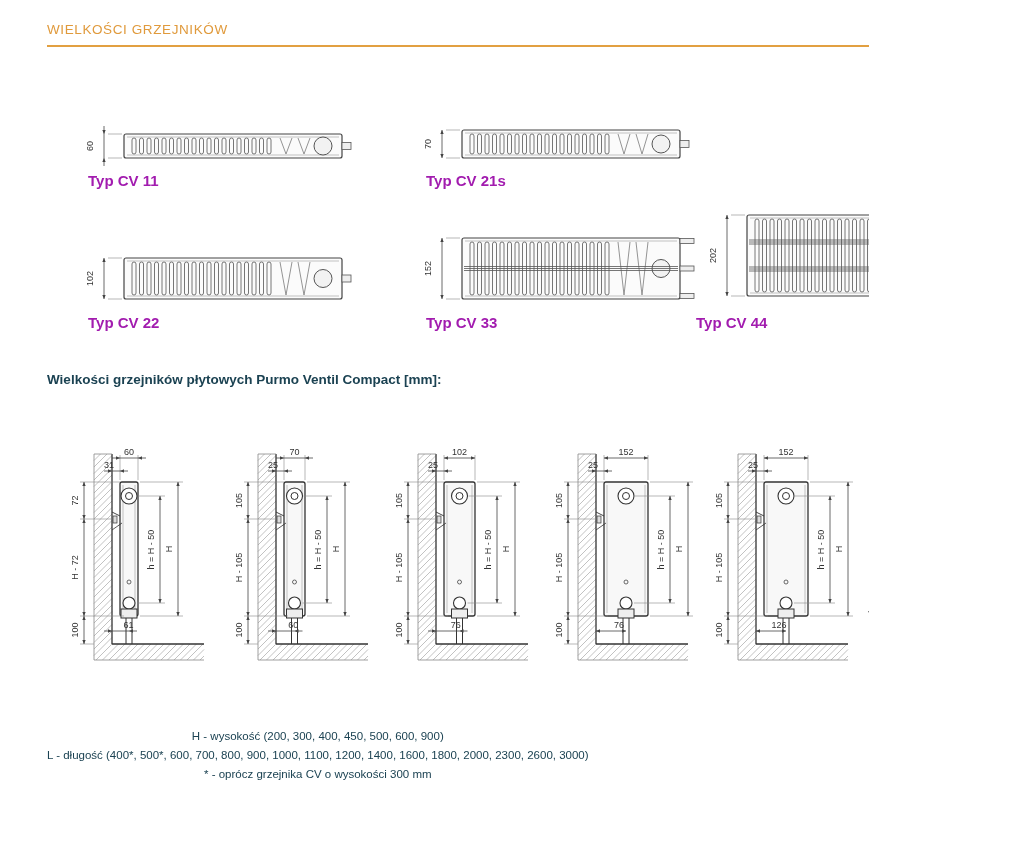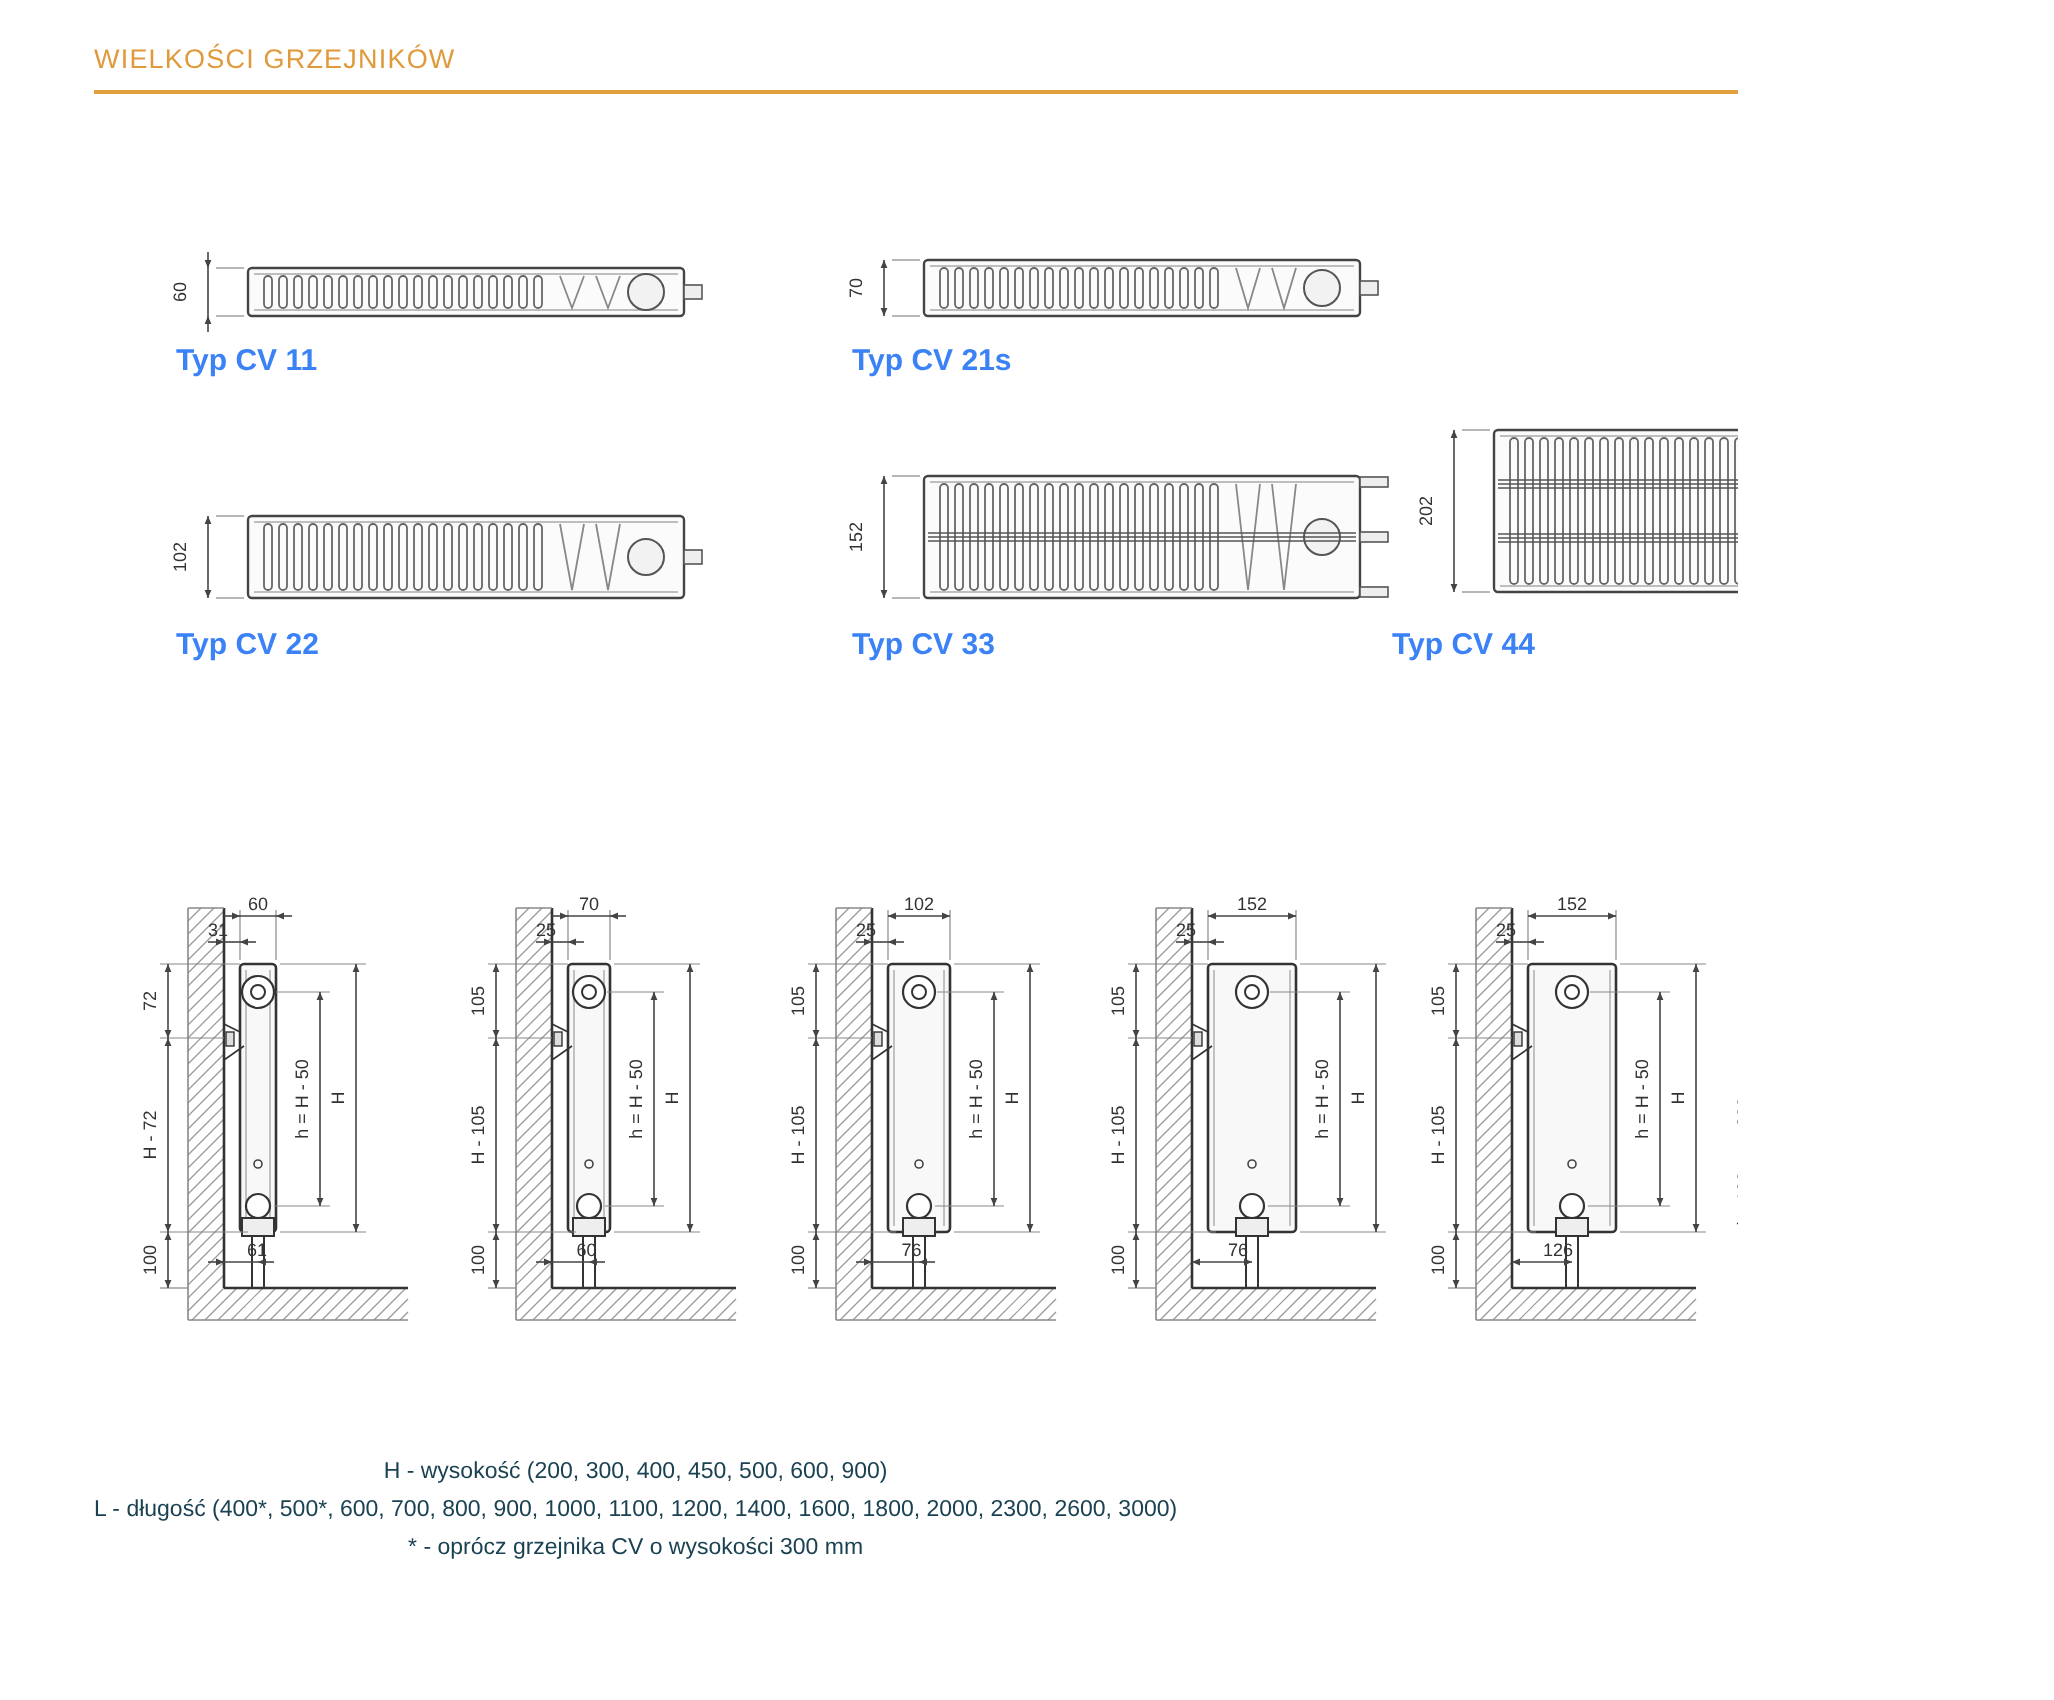--- a/index.html
+++ b/index.html
@@ -3,21 +3,21 @@
 <meta charset="utf-8">
 <style>
   html,body{margin:0;padding:0;background:#fff;}
   .page{position:relative;width:869px;height:850px;background:#ffffff;
         font-family:"Liberation Sans",sans-serif;overflow:hidden;}
   .pg-title{position:absolute;left:47px;top:22px;font-size:13.5px;letter-spacing:.6px;
             color:#E09A3C;font-weight:400;}
   .pg-rule{position:absolute;left:47px;top:45px;width:933px;height:2px;background:#E2A041;}
   .stripe{position:absolute;left:1020px;top:110px;width:7px;height:740px;background:#F3A43C;}
   .tv{position:absolute;}
-  .tv-label{position:absolute;font-size:15px;font-weight:700;color:#3b82f6;}
+  .tv-label{position:absolute;font-size:15px;font-weight:700;color:#a21caf;}
   .section-heading{position:absolute;left:47px;top:372px;font-size:13.5px;font-weight:700;color:#1B4252;}
   .sv{position:absolute;}
   .notes{position:absolute;left:47px;top:727px;color:#1B4252;font-size:11.5px;line-height:19px;text-align:center;}
 </style>
 </head>
 <body>
 
 <div class="page">
 
   <div class="pg-title">WIELKOŚCI GRZEJNIKÓW</div>
@@ -220,20 +220,21 @@
         <text x="13" y="48.5" text-anchor="middle" font-size="9" fill="#333" font-family="Liberation Sans, sans-serif" transform="rotate(-90 13 48.5)">202</text>
       </g>
     </svg>
 
   <div class="tv-label" style="left:88px;top:172px">Typ CV 11</div>
   <div class="tv-label" style="left:426px;top:172px">Typ CV 21s</div>
   <div class="tv-label" style="left:88px;top:314px">Typ CV 22</div>
   <div class="tv-label" style="left:426px;top:314px">Typ CV 33</div>
   <div class="tv-label" style="left:696px;top:314px">Typ CV 44</div>
 
+  <div class="section-heading">Wielkości grzejników płytowych Purmo Ventil Compact [mm]:</div>
 
   <svg class="sv" id="sv0" style="left:36px;top:424px" viewBox="0 0 175 255" width="175" height="255">
       <g>
         <line x1="58" y1="36.5" x2="64.5" y2="30" stroke="#999" stroke-width="0.6"></line>
         <line x1="58" y1="43" x2="71" y2="30" stroke="#999" stroke-width="0.6"></line>
         <line x1="58" y1="49.5" x2="76" y2="31.5" stroke="#999" stroke-width="0.6"></line>
         <line x1="58" y1="56" x2="76" y2="38" stroke="#999" stroke-width="0.6"></line>
         <line x1="58" y1="62.5" x2="76" y2="44.5" stroke="#999" stroke-width="0.6"></line>
         <line x1="58" y1="69" x2="76" y2="51" stroke="#999" stroke-width="0.6"></line>
         <line x1="58" y1="75.5" x2="76" y2="57.5" stroke="#999" stroke-width="0.6"></line>

